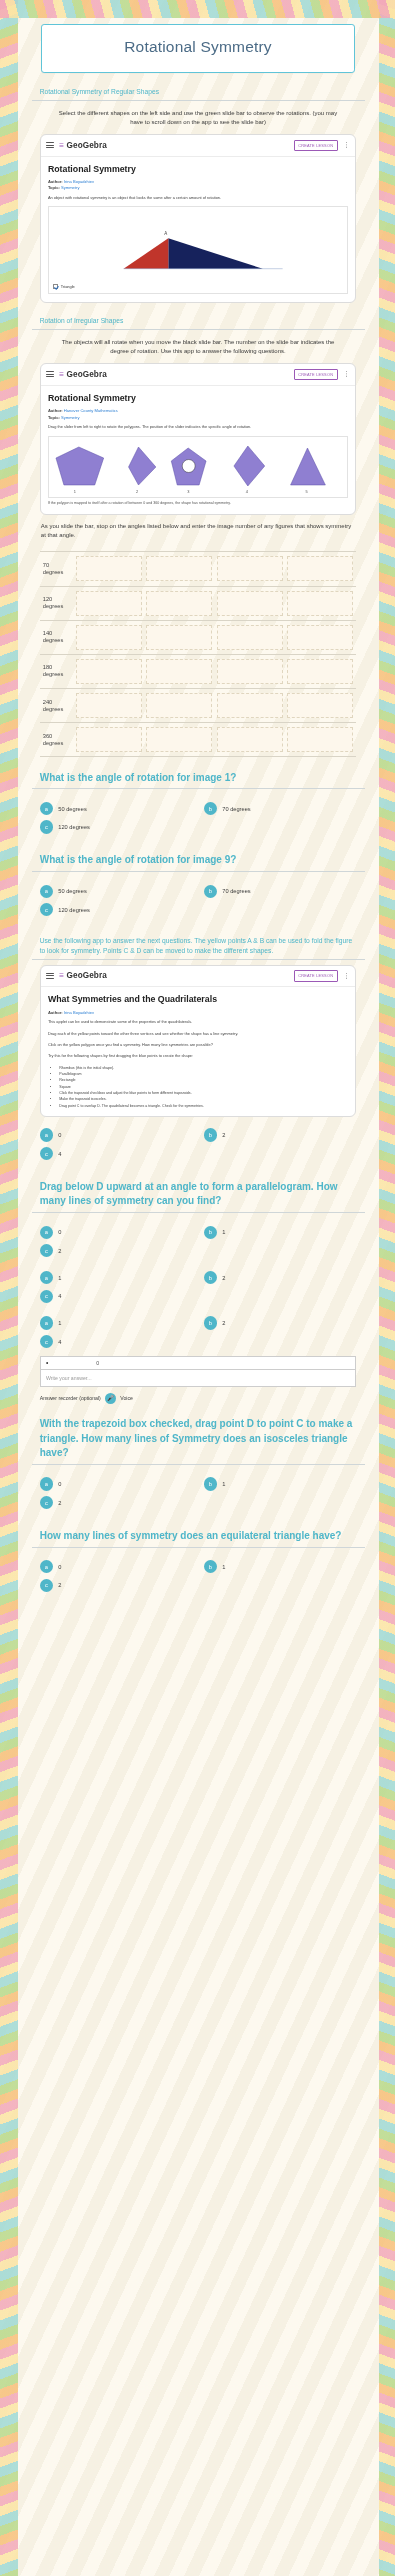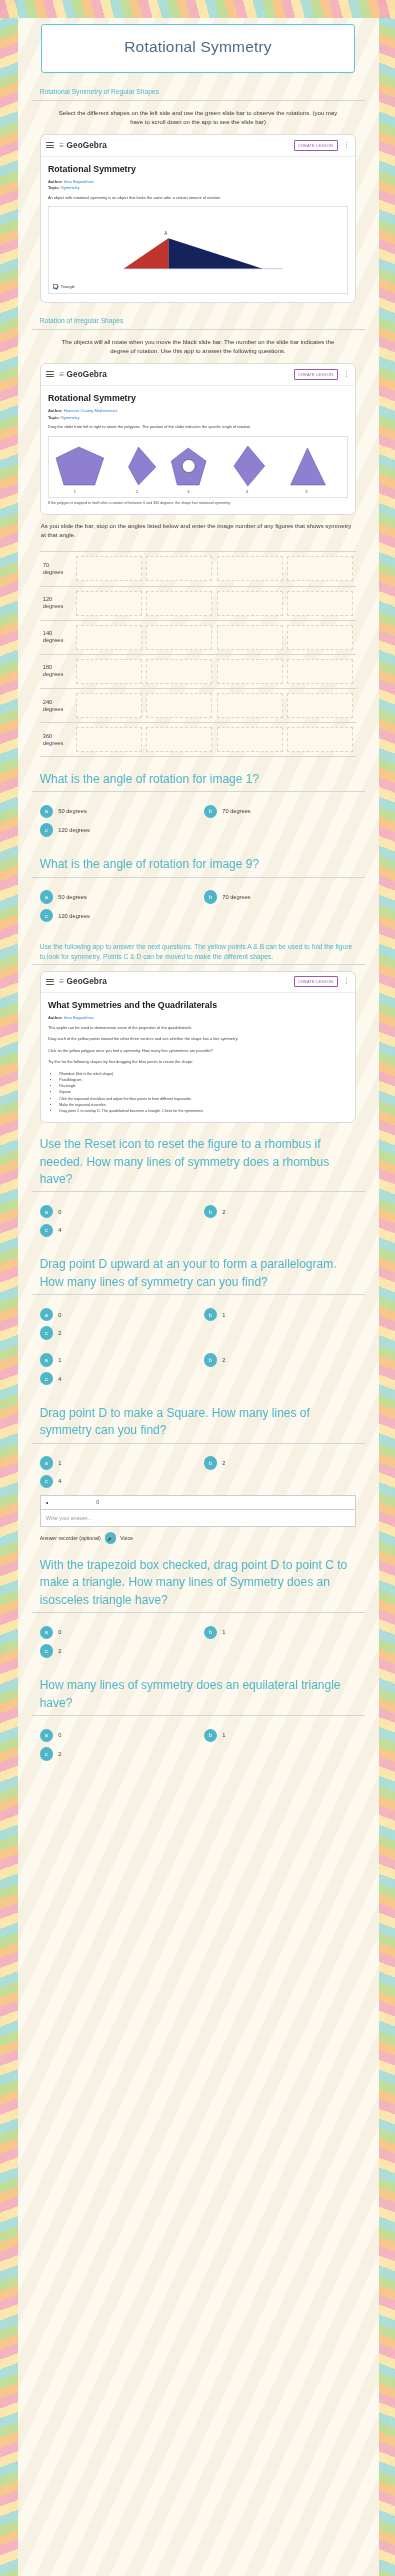--- a/index.html
+++ b/index.html
@@ -89,21 +89,21 @@
 
   
   .sec-head {
     color: #4fb6c9;
     font-size: 6.7px;
     line-height: 1.45;
     padding: 0 8.2px 3.1px 8.2px;
     margin: 13.4px 0 5.2px 0;
     border-bottom: 0.5px solid #cfd6d8;
   }
-  .sec-head.big { font-size: 12px; }
+  .sec-head.big { font-size: 10px; font-weight: bold; }
 
   .instr {
     font-size: 6px;
     line-height: 1.5;
     color: #3b3b3b;
     text-align: center;
     padding: 3.1px 20.6px 7.2px 20.6px;
   }
   .instr.left { text-align: left; padding: 3.1px 9.3px 6.2px 9.3px; }
 
@@ -537,39 +537,38 @@
           <li>Parallelogram</li>
           <li>Rectangle</li>
           <li>Square</li>
           <li>Click the trapezoid checkbox and adjust the blue points to form different trapezoids.</li>
           <li>Make the trapezoid isosceles.</li>
           <li>Drag point C to overlap D.  The quadrilateral becomes a triangle.  Check for the symmetries.</li>
         </ul>
       </div>
     </div>
 
-    <div class="sec-head big">Use the  Reset icon to reset the figure to a rhombus if needed.  How many lines of symmetry does a rhombus have?</div>
     <div class="mc">
       <div class="mc-grid">
         <div class="mc-opt">
           <span class="bub">a</span>
           <span>0</span>
         </div>
         <div class="mc-opt">
           <span class="bub">b</span>
           <span>2</span>
         </div>
         <div class="mc-opt">
           <span class="bub">c</span>
           <span>4</span>
         </div>
       </div>
     </div>
 
-    <div class="sec-head big">Drag point D upward at an your to form a parallelogram.  How many lines of symmetry can you find?</div>
+    <div class="sec-head big">Drag below D upward at an angle to form a parallelogram.  How many lines of symmetry can you find?</div>
     <div class="mc">
       <div class="mc-grid">
         <div class="mc-opt">
           <span class="bub">a</span>
           <span>0</span>
         </div>
         <div class="mc-opt">
           <span class="bub">b</span>
           <span>1</span>
         </div>
@@ -590,21 +589,20 @@
           <span class="bub">b</span>
           <span>2</span>
         </div>
         <div class="mc-opt">
           <span class="bub">c</span>
           <span>4</span>
         </div>
       </div>
     </div>
 
-    <div class="sec-head big">Drag point D to make a Square.  How  many lines of symmetry can you find?</div>
     <div class="mc">
       <div class="mc-grid">
         <div class="mc-opt">
           <span class="bub">a</span>
           <span>1</span>
         </div>
         <div class="mc-opt">
           <span class="bub">b</span>
           <span>2</span>
         </div>

